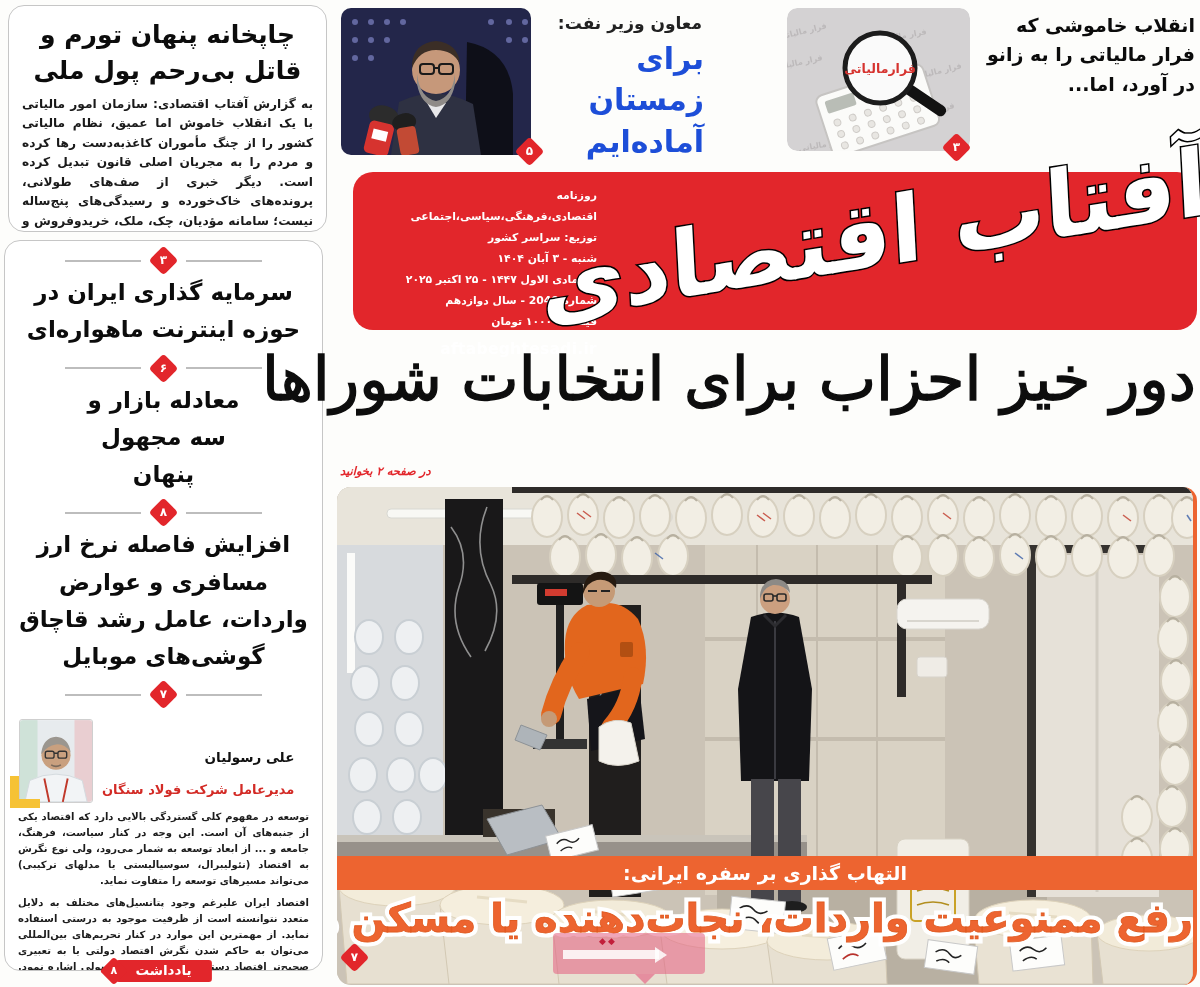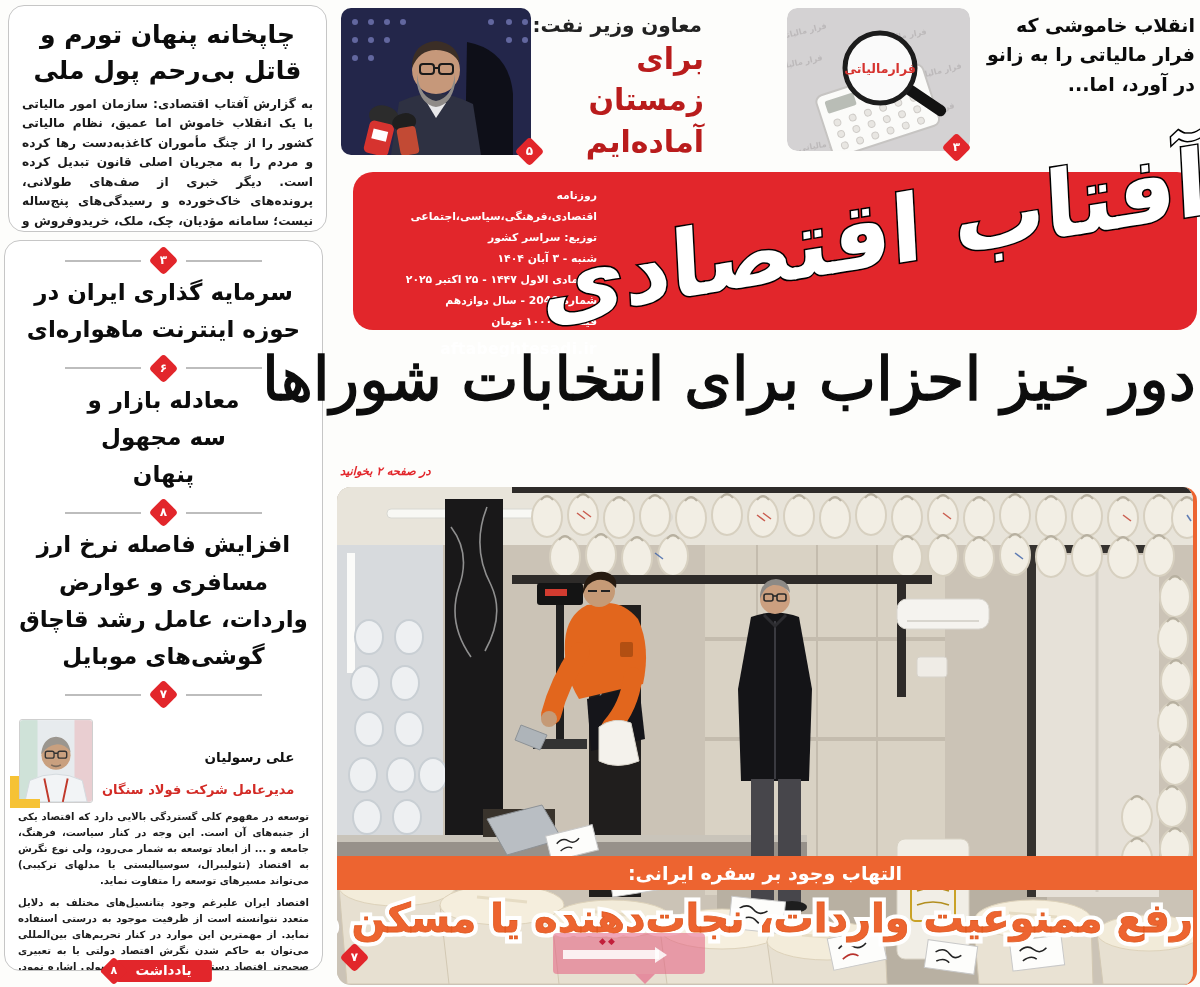--- a/index.html
+++ b/index.html
@@ -53,24 +53,24 @@
               background:#e2262b; color:#fff; font-size:13.5px; font-weight:bold;
               padding:2px 20px 4px; border-radius:3px; white-space:nowrap; z-index:5; }
   .note-tag .tagdia { position:absolute; left:-12px; top:1px; width:20px; height:20px;
               background:#e2262b; transform:rotate(45deg); border-radius:3px; }
   .note-tag .tagdia i { display:block; transform:rotate(-45deg); color:#fff; font-style:normal;
               font-size:11px; font-weight:bold; line-height:20px; text-align:center; }
 
   
   .tc-photo { left:341px; top:8px; width:190px; height:147px; border-radius:10px;
               overflow:hidden; }
-  .tc-kicker { left:520px; top:13px; width:182px; font-size:20px; font-weight:bold;
+  .tc-kicker { left:520px; top:13px; width:182px; font-size:17px; font-weight:bold;
                text-align:right; color:#222; }
   .tc-headline { left:514px; top:38px; width:190px; font-size:30px; font-weight:bold;
-                 line-height:1.38; color:#b91c1c; }
+                 line-height:1.38; color:#1d4ed8; }
   .tr-headline { left:968px; top:11px; width:227px; font-size:19px; font-weight:bold;
                  line-height:1.55; text-align:right; color:#0b0b0b; }
   .tr-img { left:787px; top:8px; width:183px; height:143px; border-radius:10px; overflow:hidden; }
 
   
   .masthead { left:353px; top:172px; width:844px; height:158px; background:#e2262b;
               border-radius:20px; }
   .mh-info { position:absolute; left:26px; top:13px; width:218px; color:#fff;
              font-size:10.8px; font-weight:bold; line-height:1.95; text-align:right; }
   .mh-site { font-size:15.5px; font-weight:bold; direction:ltr; letter-spacing:.3px; margin-top:2px; }
@@ -499,21 +499,21 @@
           <path d="M-17,-4 q8,-6 14,0 t13,0 M-15,6 q9,-5 14,0" stroke="#222" stroke-width="1.5" fill="none"></path>
         </g>
         <g transform="translate(235,356) rotate(-14)">
           <rect x="-24" y="-13" width="48" height="26" fill="#fdfdfb" stroke="#c8c8c8"></rect>
           <path d="M-15,-3 q7,-5 12,0 t11,0 M-13,5 q8,-4 12,0" stroke="#222" stroke-width="1.4" fill="none"></path>
         </g>
       </g>
     </svg>
 
     <div class="strip">
-      <span class="rtl">التهاب وجود بر سفره ایرانی:</span>
+      <span class="rtl">التهاب گذاری بر سفره ایرانی:</span>
     </div>
     <div class="ph-headline rtl">
       <span class="back">رفع ممنوعیت واردات، نجات‌دهنده یا مسکن موقت؟</span>
       <span class="front">رفع ممنوعیت واردات، نجات‌دهنده یا مسکن موقت؟</span>
     </div>
     <span class="dia dia7">
         <i>۷</i>
       </span>
 
     <div class="watermark">

